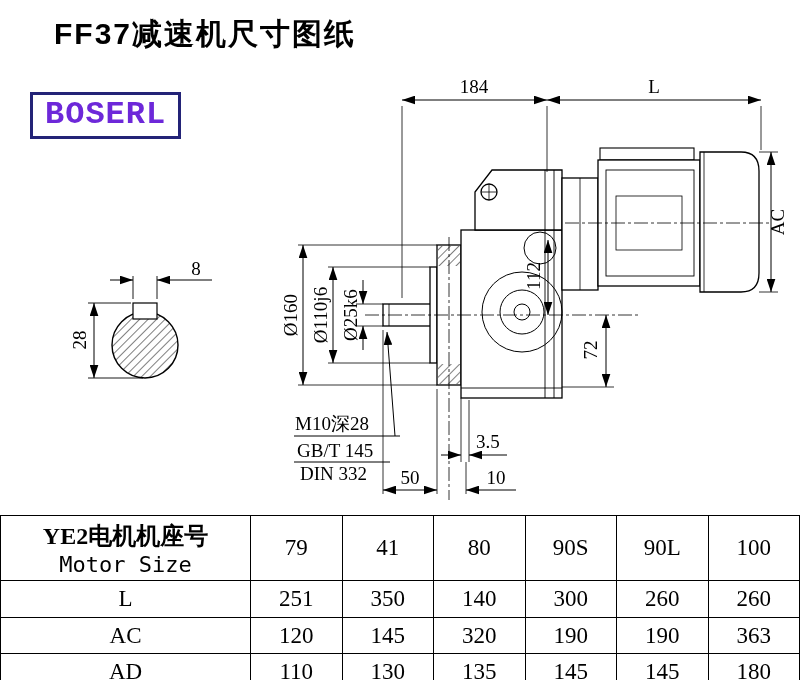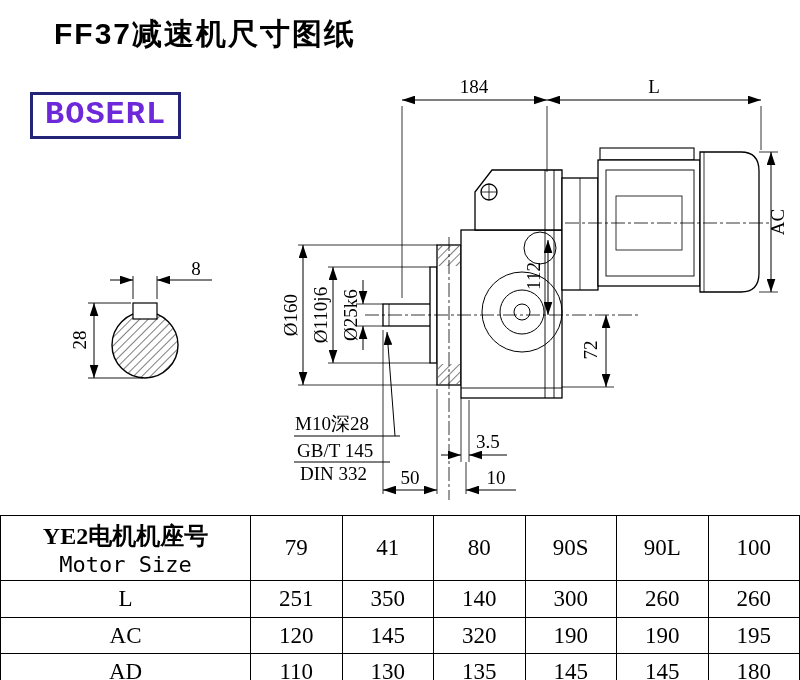--- a/index.html
+++ b/index.html
@@ -209,21 +209,21 @@
     <td>260</td>
     <td>260</td>
   </tr>
   <tr style="height:36px">
     <td>AC</td>
     <td>120</td>
     <td>145</td>
     <td>320</td>
     <td>190</td>
     <td>190</td>
-    <td>195</td>
+    <td>363</td>
   </tr>
   <tr style="height:37px">
     <td>AD</td>
     <td>110</td>
     <td>130</td>
     <td>135</td>
     <td>145</td>
     <td>145</td>
     <td>180</td>
   </tr>

